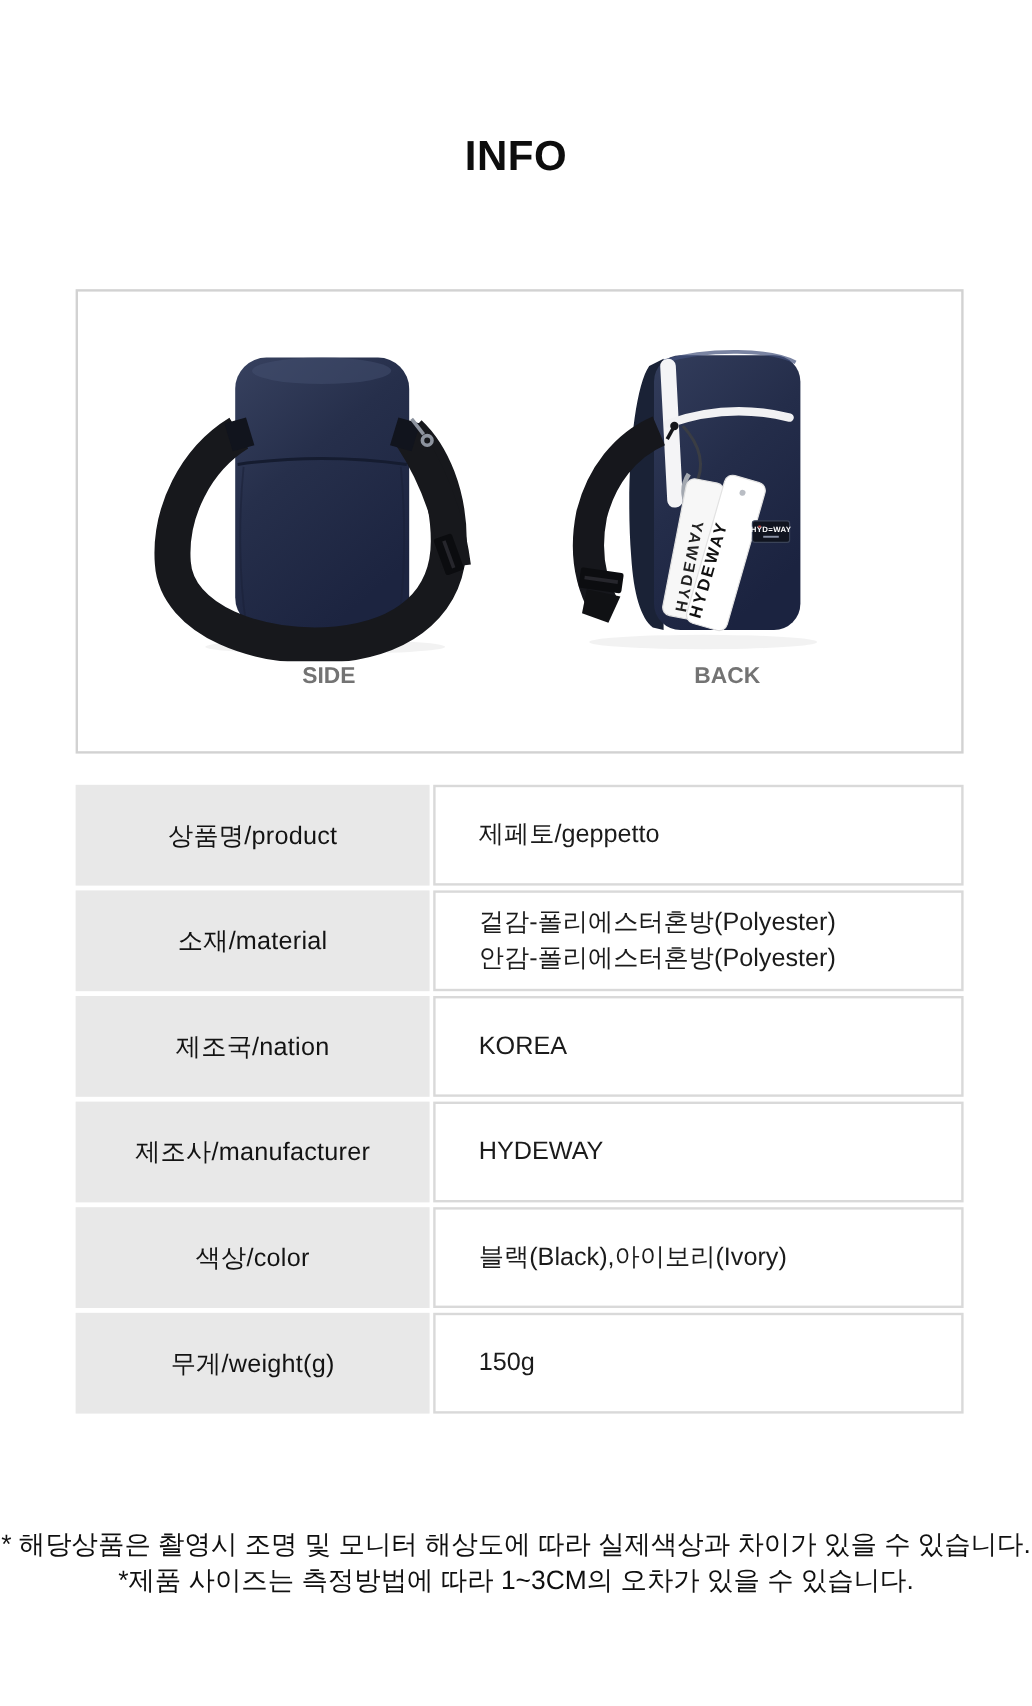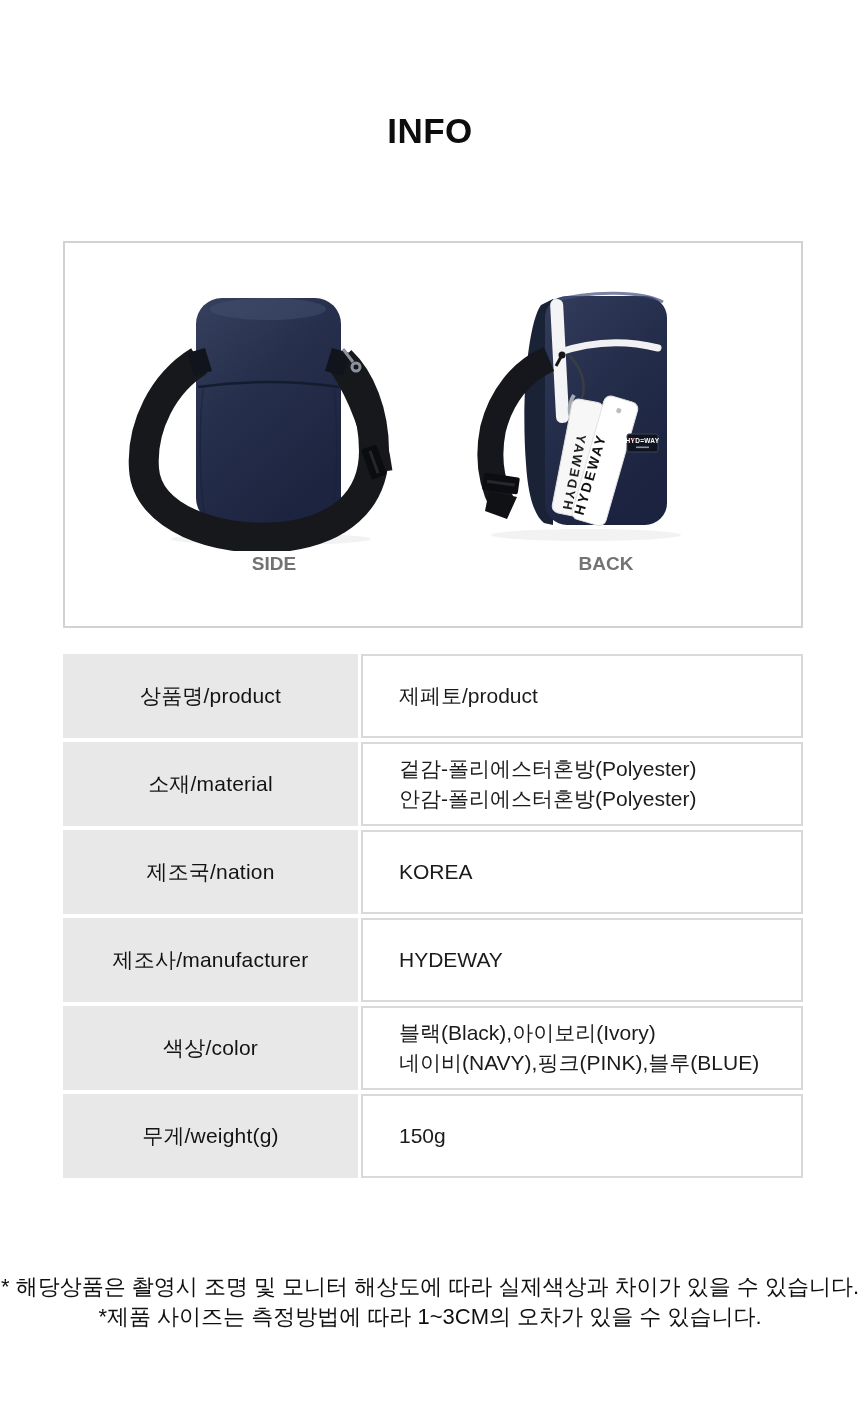--- a/index.html
+++ b/index.html
@@ -149,21 +149,21 @@
     </svg>
 
     <div class="caption side">SIDE</div>
     <div class="caption back">BACK</div>
   </section>
 
   <section class="spec-table">
     <div class="spec-row">
       <div class="spec-label">상품명/product</div>
       <div class="spec-value">
-        <div class="line">제페토/product</div>
+        <div class="line">제페토/geppetto</div>
         <div class="line"></div>
       </div>
     </div>
     <div class="spec-row">
       <div class="spec-label">소재/material</div>
       <div class="spec-value">
         <div class="line">겉감-폴리에스터혼방(Polyester)</div>
         <div class="line">안감-폴리에스터혼방(Polyester)</div>
       </div>
     </div>
@@ -178,21 +178,20 @@
       <div class="spec-label">제조사/manufacturer</div>
       <div class="spec-value">
         <div class="line">HYDEWAY</div>
         <div class="line"></div>
       </div>
     </div>
     <div class="spec-row">
       <div class="spec-label">색상/color</div>
       <div class="spec-value">
         <div class="line">블랙(Black),아이보리(Ivory)</div>
-        <div class="line">네이비(NAVY),핑크(PINK),블루(BLUE)</div>
       </div>
     </div>
     <div class="spec-row">
       <div class="spec-label">무게/weight(g)</div>
       <div class="spec-value">
         <div class="line">150g</div>
         <div class="line"></div>
       </div>
     </div>
   </section>

